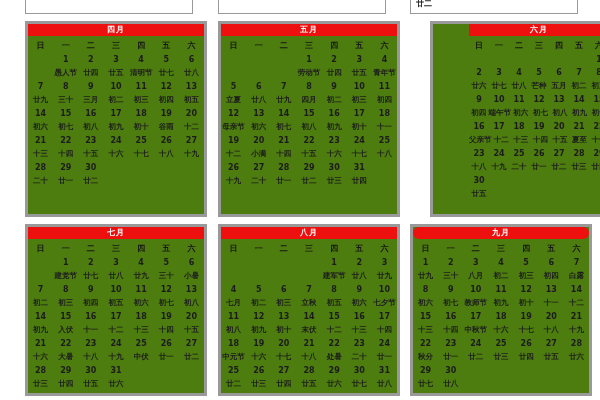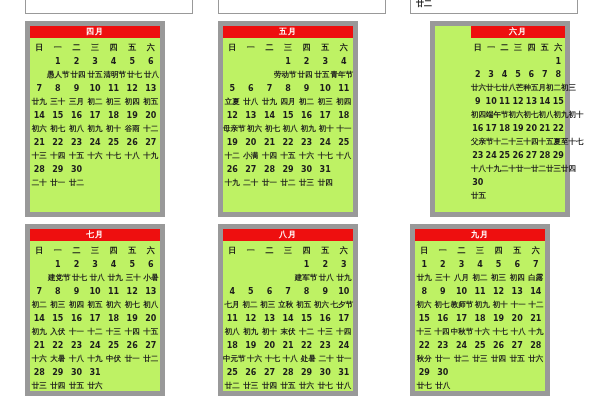--- a/index.html
+++ b/index.html
@@ -10,22 +10,22 @@
   }
   .pbox{
     position:absolute;top:0;height:14px;width:168px;
     border:1px solid #999;border-top:none;box-sizing:border-box;background:#fff;
   }
   .pbox .ptxt{
     display:block;padding-left:5px;margin-top:-1px;
     font-size:8px;font-weight:bold;color:#1c1c1c;line-height:9px;
   }
   .panel{
-    position:absolute;width:140px;box-sizing:border-box;
-    border:5px solid #c4b5fd;background:#bef264;
+    position:absolute;width:182px;box-sizing:border-box;
+    border:3px solid #c4b5fd;background:#4d7c0f;
   }
   .m-header{
     height:12px;line-height:12px;text-align:center;
     color:#fff;font-size:8px;font-weight:bold;letter-spacing:1px;
   }
   .wd-row{display:flex;height:15px;align-items:center;margin-top:2px;}
   .wd{flex:1;text-align:center;font-size:8px;font-weight:bold;color:#161616;}
   .week{margin-top:1px;}
   .num-row,.lun-row{display:flex;}
   .num-row{height:12px;}
@@ -610,21 +610,21 @@
           <span class="dc">廿三</span>
           <span class="dc">廿四</span>
           <span class="dc">廿五</span>
           <span class="dc">廿六</span>
           <span class="dc">廿七</span>
           <span class="dc">廿八</span>
         </div>
       </div>
     </div>
     <div class="panel" style="left: 410px; top: 224px; height: 172px; border-color: rgb(153, 153, 153);">
-      <div class="m-header" style="background: rgb(238, 15, 15);">九月</div>
+      <div class="m-header" style="background: rgb(238, 15, 15); border-radius: 6px;">九月</div>
       <div class="wd-row">
         <span class="wd">日</span>
         <span class="wd">一</span>
         <span class="wd">二</span>
         <span class="wd">三</span>
         <span class="wd">四</span>
         <span class="wd">五</span>
         <span class="wd">六</span>
       </div>
       <div class="week">

